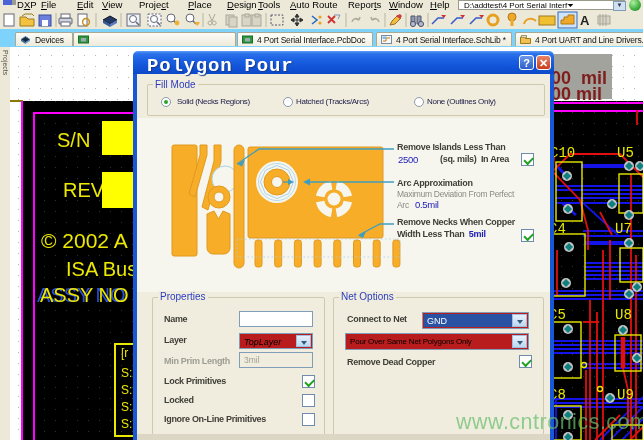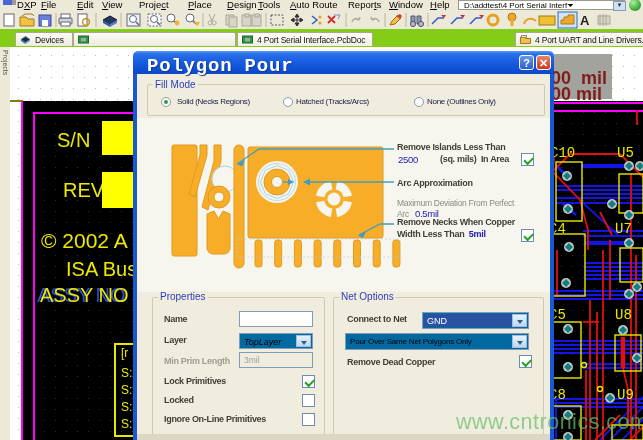--- a/index.html
+++ b/index.html
@@ -5,21 +5,21 @@
   html,body{margin:0;padding:0;}
   #stage{position:relative;width:643px;height:440px;overflow:hidden;
     font-family:"Liberation Sans",sans-serif;background:#ece9d8;}
   .abs{position:absolute;}
   
   #menubar{left:0;top:0;width:643px;height:11px;background:#ece9d8;overflow:hidden;}
   .mi{position:absolute;top:-1px;font-size:9.5px;color:#000;white-space:nowrap;}
   
   #toolbar{left:0;top:11px;width:643px;height:18px;background:#ece9d8;}
   
-  #tabbar{left:0;top:29px;width:643px;height:18px;background:#84cc16;border-bottom:1px solid #9e9b85;}
+  #tabbar{left:0;top:29px;width:643px;height:18px;background:#7dd3fc;border-bottom:1px solid #9e9b85;}
   .tab{position:absolute;top:3px;height:13px;background:linear-gradient(#fcfbf6,#eeebda);
     border:1px solid #aaa792;border-bottom:none;border-radius:2px 2px 0 0;
     font-size:8.5px;letter-spacing:-0.2px;color:#111;white-space:nowrap;overflow:hidden;}
   .tab .ticon{position:absolute;left:4px;top:2px;width:11px;height:9px;}
   .tab .tt{position:absolute;left:19px;top:2px;}
   
   #leftstrip{left:0;top:47px;width:10px;height:393px;background:#ece9d8;border-right:1px solid #c6c3ae;}
   #leftstrip span{position:absolute;left:8.5px;top:3px;font-size:7px;color:#55554a;
      transform:rotate(90deg);transform-origin:0 0;white-space:nowrap;}
   
@@ -46,26 +46,26 @@
     color:#fff;font-size:11px;font-weight:bold;text-align:center;line-height:14px;box-sizing:border-box;}
   #dlg-body{position:absolute;left:0;top:23px;width:421px;height:366px;
     background:#f0eddf;border-left:4px solid #1857d6;border-right:4px solid #1857d6;box-sizing:border-box;}
   .grp{position:absolute;border:1px solid #cdcaaf;border-radius:2px;}
   .grplab{position:absolute;font-size:10px;color:#2b3dbd;background:#f0eddf;padding:0 2px;white-space:nowrap;}
   .radio{position:absolute;width:10px;height:10px;border-radius:50%;
     border:1px solid #8a9aad;background:#fff;box-sizing:border-box;}
   .radio.sel::after{content:"";position:absolute;left:2px;top:2px;width:4px;height:4px;border-radius:50%;background:#2da32d;}
   .rlab{position:absolute;font-size:8px;letter-spacing:-0.3px;color:#20204a;white-space:nowrap;}
   .blab{position:absolute;font-size:9px;font-weight:bold;color:#3f3f37;letter-spacing:-0.3px;white-space:nowrap;}
-  .glab{position:absolute;font-size:8.5px;color:#8c8c84;letter-spacing:-0.3px;white-space:nowrap;margin-top:9px;}
+  .glab{position:absolute;font-size:8.5px;color:#8c8c84;letter-spacing:-0.3px;white-space:nowrap;}
   .blue{color:#2121bb;}
   .cb{position:absolute;width:13px;height:13px;background:#fff;border:1px solid #6f8cb0;box-sizing:border-box;}
   .cb.chk::after{content:"";position:absolute;left:2px;top:2.5px;width:7px;height:3.5px;border-left:2px solid #21a121;border-bottom:2px solid #21a121;transform:rotate(-45deg);}
   .input{position:absolute;background:#fff;border:1px solid #7f9db9;box-sizing:border-box;}
-  .combo{position:absolute;background:#0369a1;border:1px solid #7f9db9;box-sizing:border-box;font-size:9px;color:#000;}
+  .combo{position:absolute;background:#b91c1c;border:1px solid #7f9db9;box-sizing:border-box;font-size:9px;color:#000;}
   .combo .ct{position:absolute;left:4px;top:3px;white-space:nowrap;}
   .drop{position:absolute;right:1px;top:1px;bottom:1px;width:15px;
     background:linear-gradient(#e6f2fd,#bcd9f2);border:1px solid #9ebfe0;box-sizing:border-box;}
   .drop::after{content:"";position:absolute;left:3.5px;top:5px;border:3.5px solid transparent;border-top:4px solid #3a5a7a;}
   
   #wm{left:456px;top:410px;font-size:21.5px;color:rgba(105,190,110,0.72);letter-spacing:0.5px;}
 </style>
 </head>
 <body>
 <div id="stage">
@@ -210,20 +210,28 @@
           <rect x="0.5" y="1" width="10" height="7" fill="#2a9a3a" stroke="#1a6a2a"></rect>
           <rect x="3" y="3" width="5" height="3.5" fill="#9aa8b0"></rect>
         </svg>
       </div>
     <div class="tab" style="left:237px;width:134px;background:linear-gradient(#fffef9,#f3f0e2);">
       <svg class="ticon" viewBox="0 0 11 9">
           <rect x="0.5" y="1" width="10" height="7" fill="#2a9a3a" stroke="#1a6a2a"></rect>
           <rect x="3" y="3" width="5" height="3.5" fill="#9aa8b0"></rect>
         </svg>
       <span class="tt">4 Port Serial Interface.PcbDoc</span>
+      </div>
+    <div class="tab" style="left:376px;width:134px;">
+      <svg class="ticon" viewBox="0 0 11 9">
+          <rect x="0.5" y="0.5" width="10" height="8" fill="#f6f8fa" stroke="#7a8aa0"></rect>
+          <path d="M2 6 h3 v-3 h4" fill="none" stroke="#c07818"></path>
+          <rect x="1.5" y="1.5" width="4" height="2.5" fill="#88b8e0"></rect>
+        </svg>
+      <span class="tt">4 Port Serial Interface.SchLib *</span>
       </div>
     <div class="tab" style="left:515px;width:128px;border-right:none;">
       <svg class="ticon" viewBox="0 0 11 9">
           <path d="M0.5 2 h4 l1 1.5 h5 v5 h-10 z" fill="#f0c050" stroke="#a07820"></path>
           <rect x="1.5" y="0.5" width="5" height="2" fill="#e8e0c0" stroke="#a09860"></rect>
         </svg>
       <span class="tt">4 Port UART and Line Drivers.</span>
       </div>
   </div>
 

